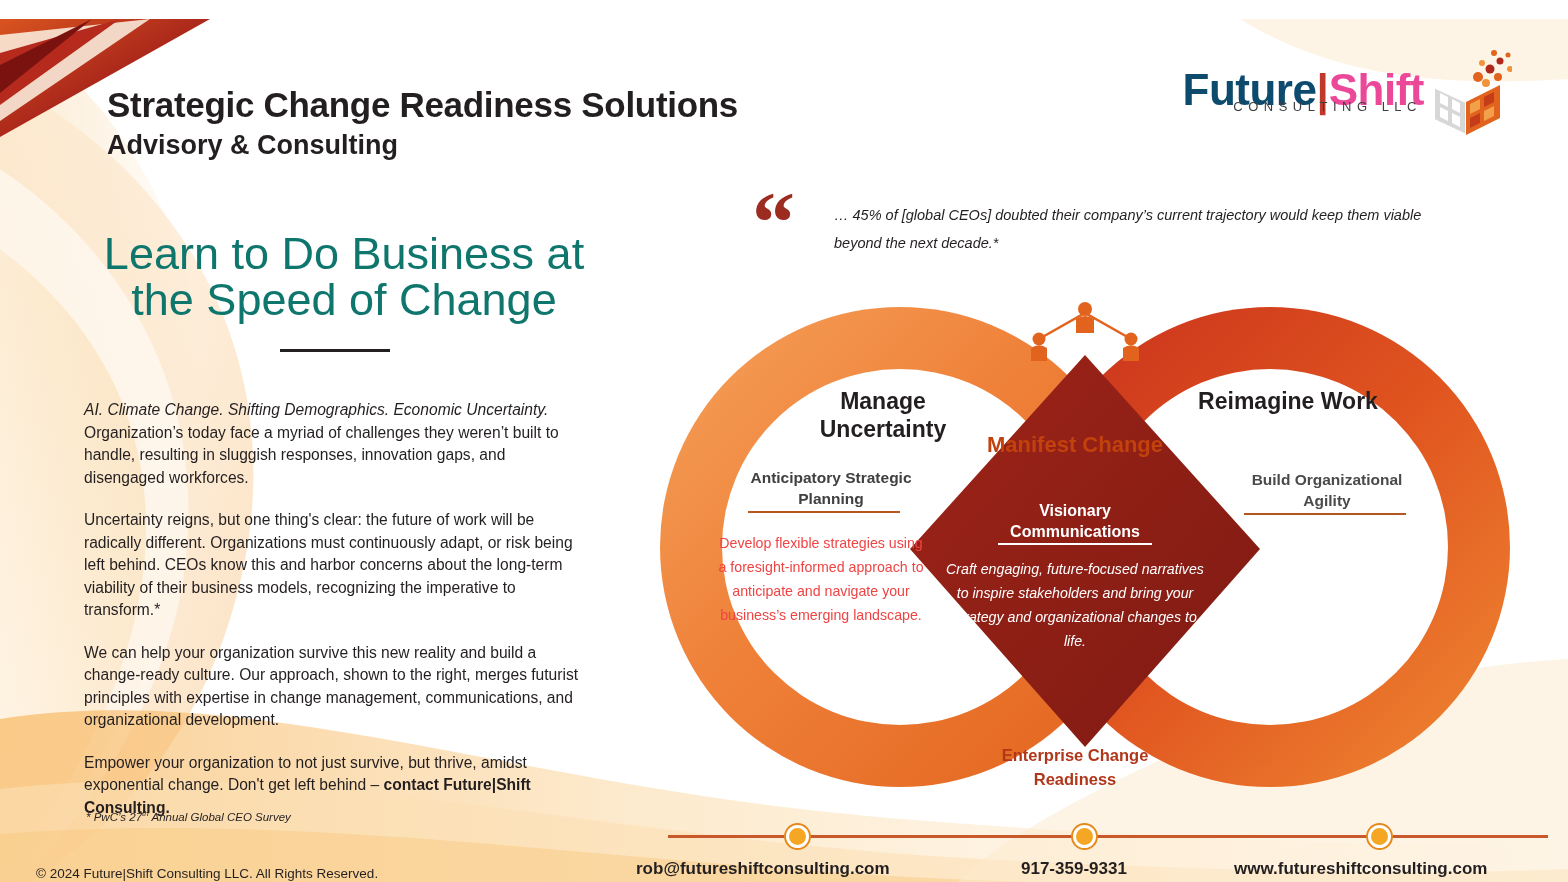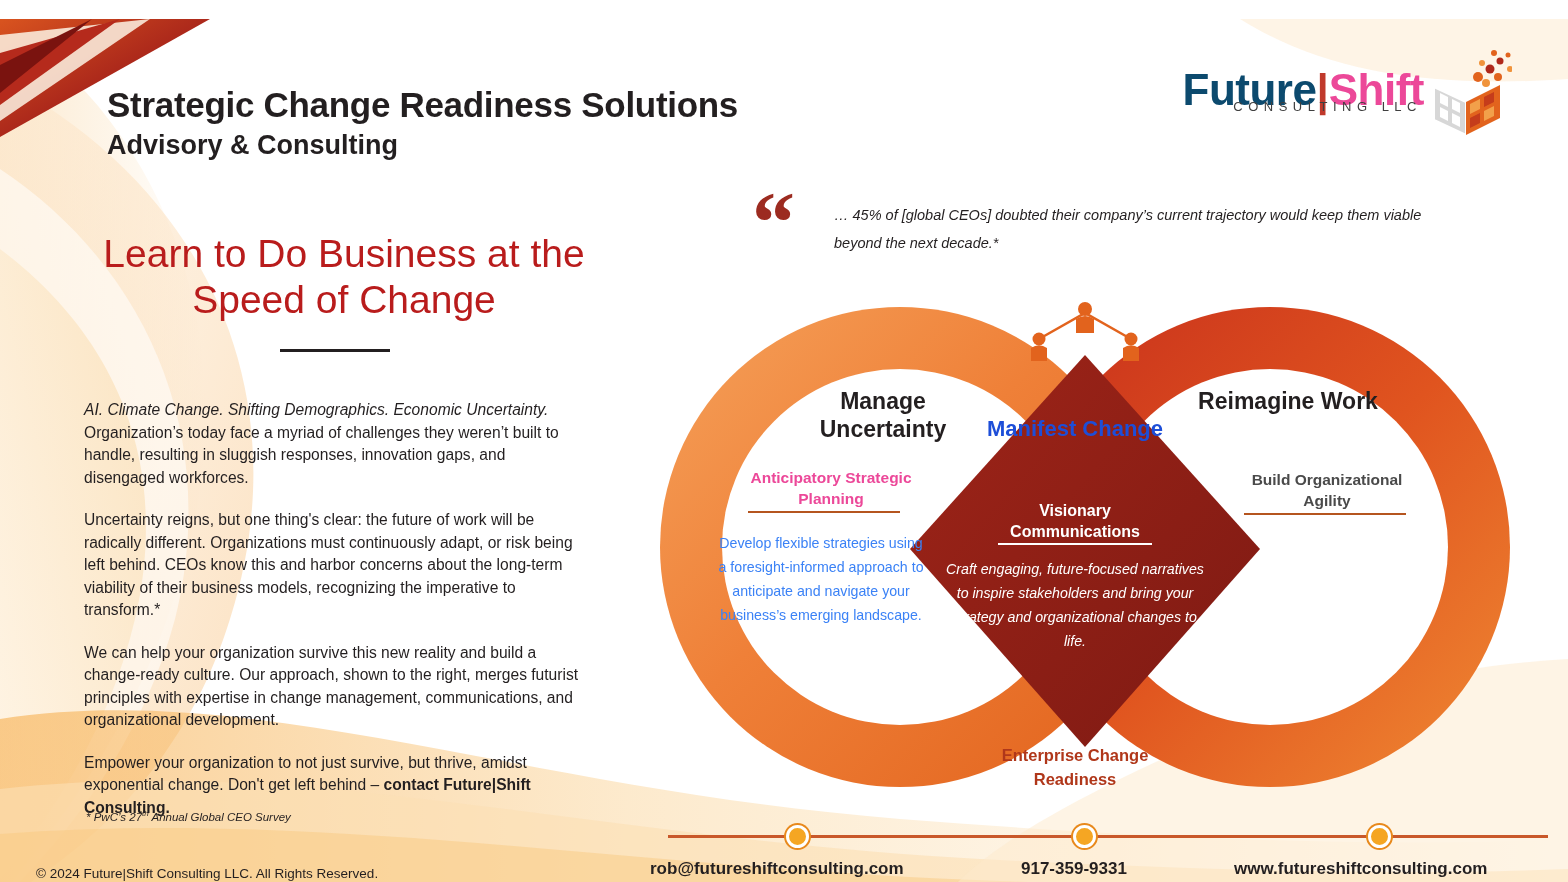--- a/index.html
+++ b/index.html
@@ -53,21 +53,21 @@
     position: absolute; right: 110px; top: 60px;
     font-size: 13px; letter-spacing: 5.5px; color: #3f3f3f; font-weight: 500;
     white-space: nowrap;
   }
   .logo-mark { position: absolute; right: 20px; top: 8px; width: 88px; height: 90px; }
 
   
   .headline {
     position: absolute; left: 84px; top: 212px; width: 520px;
     text-align: center;
-    font-size: 39px; color: #b91c1c; line-height: 46px; font-weight: 400;
+    font-size: 45px; color: #0f766e; line-height: 46px; font-weight: 400;
   }
   .headline-rule {
     position: absolute; left: 280px; top: 330px; width: 110px; height: 3px;
     background: #231f20;
   }
 
   .body-col { position: absolute; left: 84px; top: 380px; width: 500px; }
   .body-col p {
     font-size: 15.6px; line-height: 22.5px; color: #231f20; margin-bottom: 20px;
   }
@@ -104,45 +104,45 @@
     position: absolute; left: 788px; top: 368px; width: 190px;
     text-align: center; font-size: 23px; font-weight: bold; color: #231f20; line-height: 28px;
   }
   .lbl-reimagine {
     position: absolute; left: 1188px; top: 368px; width: 200px;
     text-align: center; font-size: 23px; font-weight: bold; color: #231f20; line-height: 28px;
   }
 
   .sub-manage {
     position: absolute; left: 736px; top: 448px; width: 190px;
-    text-align: center; font-size: 15.5px; font-weight: bold; color: #ec4899; line-height: 21px;
+    text-align: center; font-size: 15.5px; font-weight: bold; color: #404040; line-height: 21px;
   }
   .sub-reimagine {
     position: absolute; left: 1232px; top: 450px; width: 190px;
     text-align: center; font-size: 15.5px; font-weight: bold; color: #4a4a4a; line-height: 21px;
   }
   .rule-manage {
     position: absolute; left: 748px; top: 492px; width: 152px; height: 2px; background: #b5551f;
   }
   .rule-reimagine {
     position: absolute; left: 1244px; top: 494px; width: 162px; height: 2px; background: #b5551f;
   }
 
   .body-manage {
     position: absolute; left: 716px; top: 512px; width: 210px;
-    text-align: center; font-size: 14.2px; color: #3b82f6; line-height: 24px;
+    text-align: center; font-size: 14.2px; color: #ef4444; line-height: 24px;
   }
   .body-reimagine {
     position: absolute; left: 1228px; top: 514px; width: 200px;
     text-align: center; font-size: 14.2px; color: #231f20; line-height: 24px;
   }
 
   .lbl-manifest {
-    position: absolute; left: 985px; top: 396px; width: 180px;
-    text-align: center; font-size: 22px; font-weight: bold; color: #1d4ed8; line-height: 27px;
+    position: absolute; left: 985px; top: 412px; width: 180px;
+    text-align: center; font-size: 22px; font-weight: bold; color: #c2410c; line-height: 27px;
   }
   .sub-manifest {
     position: absolute; left: 985px; top: 481px; width: 180px;
     text-align: center; font-size: 16px; font-weight: bold; color: #ffffff; line-height: 21px;
   }
   .rule-manifest {
     position: absolute; left: 998px; top: 524px; width: 154px; height: 2px; background: #ffffff;
   }
   .body-manifest {
     position: absolute; left: 945px; top: 538px; width: 260px;
@@ -338,17 +338,17 @@
   <div class="rule-manifest"></div>
   <div class="body-manifest">Craft engaging, future-focused narratives to inspire stakeholders and bring your strategy and organizational changes to life.</div>
 
   <div class="lbl-enterprise">Enterprise Change Readiness</div>
 
   <div class="footer-line"></div>
   <div class="footer-dot" style="left:786px;"></div>
   <div class="footer-dot" style="left:1073px;"></div>
   <div class="footer-dot" style="left:1368px;"></div>
 
-  <div class="footer-item" style="left:650px;">rob@futureshiftconsulting.com</div>
+  <div class="footer-item" style="left:636px;">rob@futureshiftconsulting.com</div>
   <div class="footer-item" style="left:1021px;">917-359-9331</div>
   <div class="footer-item" style="left:1234px;">www.futureshiftconsulting.com</div>
 
 </div>
 
 </body></html>

